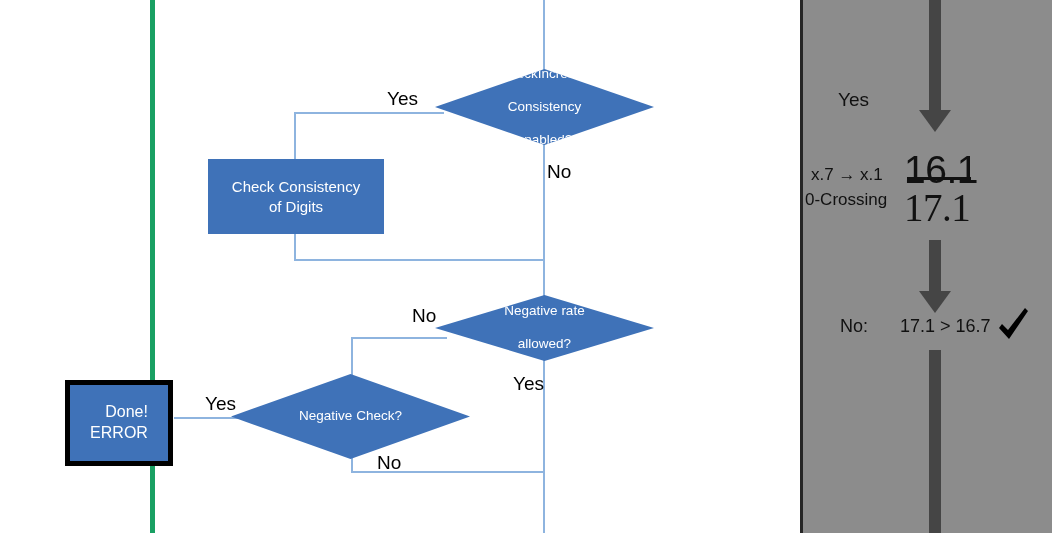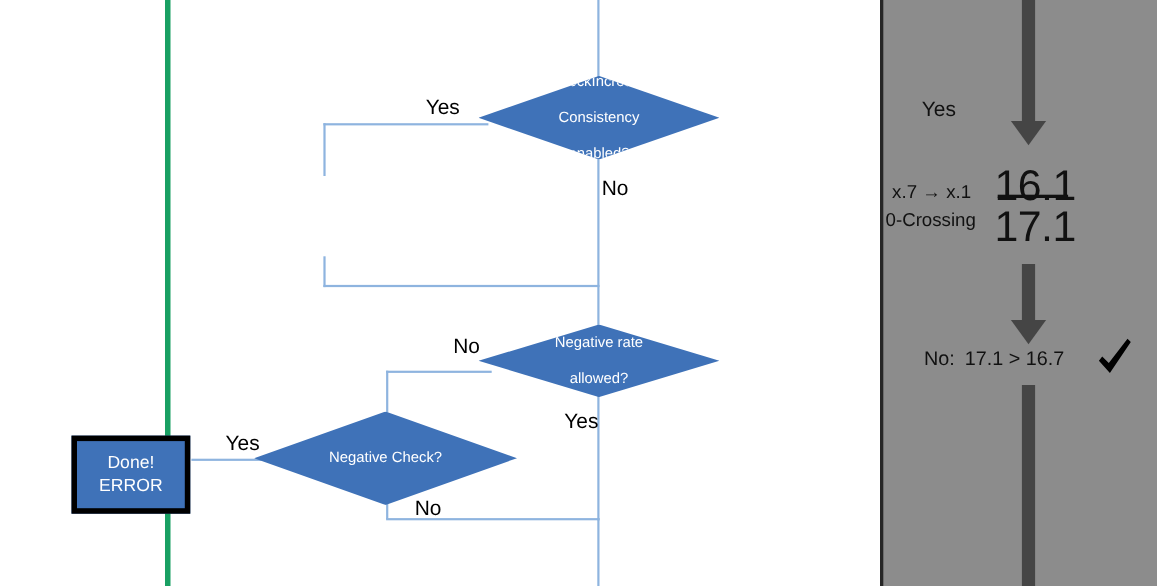--- a/index.html
+++ b/index.html
@@ -132,33 +132,39 @@
   <div class="conn conn-v" style="left:543px; top:471px; height:62px;"></div>
 
   <div class="diamond" style="left:435px; top:69px; width:219px; height:76px; font-size:13.5px;">
     <span>
       <span>CheckIncrease</span><br>
       <span>Consistency</span><br>
       <span>enabled?</span>
     </span>
   </div>
 
+  <div class="process-box" style="left:208px; top:159px; width:176px; height:75px; font-size:15px;">
+    <span>
+      <span>Check Consistency</span><br>
+      <span>of Digits</span>
+    </span>
+  </div>
 
   <div class="diamond" style="left:435px; top:295px; width:219px; height:66px; font-size:13.5px;">
     <span>
       <span>Negative rate</span><br>
       <span>allowed?</span>
     </span>
   </div>
 
   <div class="diamond" style="left:231px; top:374px; width:239px; height:85px; font-size:13.5px;">
     <span>Negative Check?</span>
   </div>
 
-  <div class="process-box bordered" style="left:65px; top:396px; width:108px; height:71px; font-size:16px;">
+  <div class="process-box bordered" style="left:65px; top:380px; width:108px; height:86px; font-size:16px;text-align:right;">
     <span>
       <span>Done!</span><br>
       <span>ERROR</span>
     </span>
   </div>
 
   <div class="edge-label" style="left:387px; top:88px; font-size:19px;">Yes</div>
 
   <div class="edge-label" style="left:547px; top:161px; font-size:19px;">No</div>
 
@@ -175,27 +181,27 @@
     <div class="arrow-shaft" style="left:126px; top:0px; width:12px; height:112px;"></div>
     <div class="arrow-head" style="left:116px; top:110px;"></div>
 
     <div class="panel-text" style="left:35px; top:89px; font-size:19px;">Yes</div>
 
     <div class="panel-text" style="left:8px; top:165px; font-size:17px;">x.7 → x.1</div>
     <div class="panel-text" style="left:101px; top:148px; font-size:39px; letter-spacing:-0.5px;">16.1</div>
     <div class="strike" style="left:104px; top:177px; width:64px;"></div>
 
     <div class="panel-text" style="left:2px; top:190px; font-size:17px;text-align:right;">0-Crossing</div>
-    <div class="panel-text" style="left:101px; top:185px; font-size:39px; letter-spacing:-0.5px;">17.1</div>
+    <div class="panel-text" style="left:101px; top:185px; font-size:39px; letter-spacing:-0.5px;font-family:Liberation Serif, serif;">17.1</div>
 
     <div class="arrow-shaft" style="left:126px; top:240px; width:12px; height:52px;"></div>
     <div class="arrow-head" style="left:116px; top:291px;"></div>
 
     <div class="panel-text" style="left:37px; top:316px; font-size:18px;">No:</div>
-    <div class="panel-text" style="left:74px; top:316px; font-size:18px;">17.1 &gt; 16.7</div>
+    <div class="panel-text" style="left:97px; top:316px; font-size:18px;">17.1 &gt; 16.7</div>
 
     <svg class="checkmark" style="left:192px; top:306px;" width="38" height="40" viewBox="0 0 38 40">
       <path d="M4 22 L14 33 L33 5 L30 2 L13 24 L7 18 Z" fill="#000000"></path>
     </svg>
 
     <div class="arrow-shaft" style="left:126px; top:350px; width:12px; height:183px;"></div>
   </div>
 
 </div>
 

